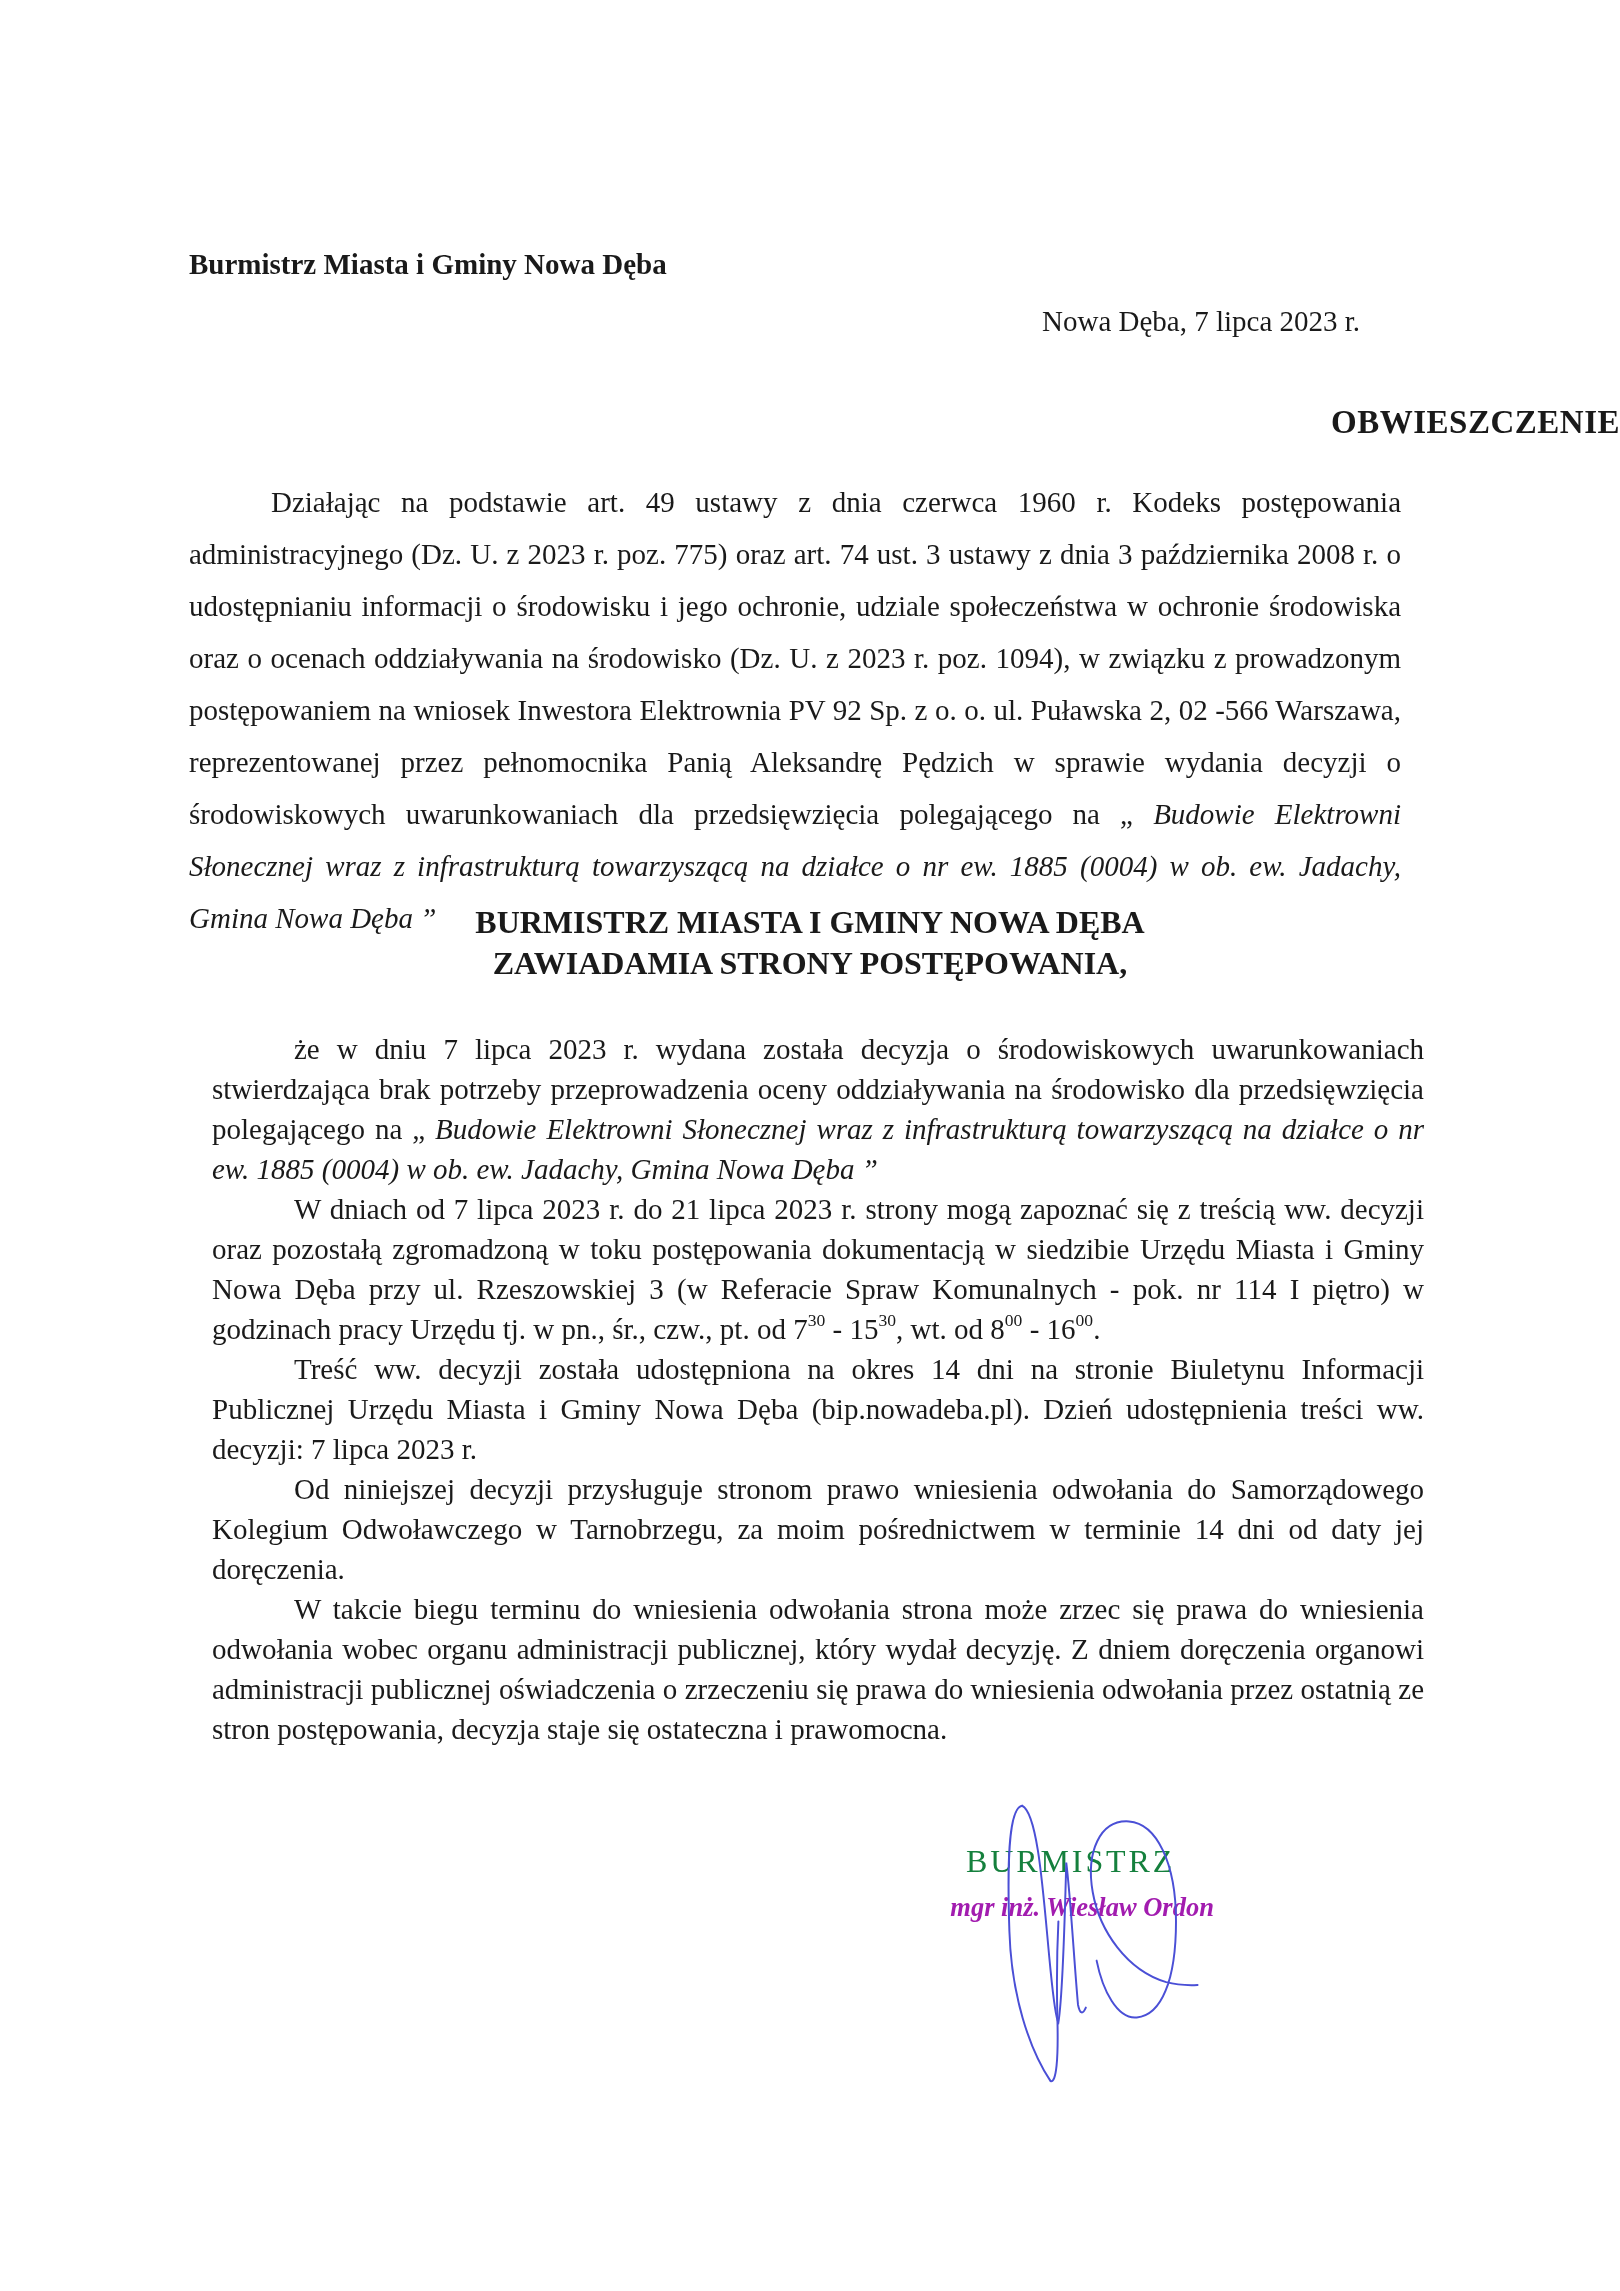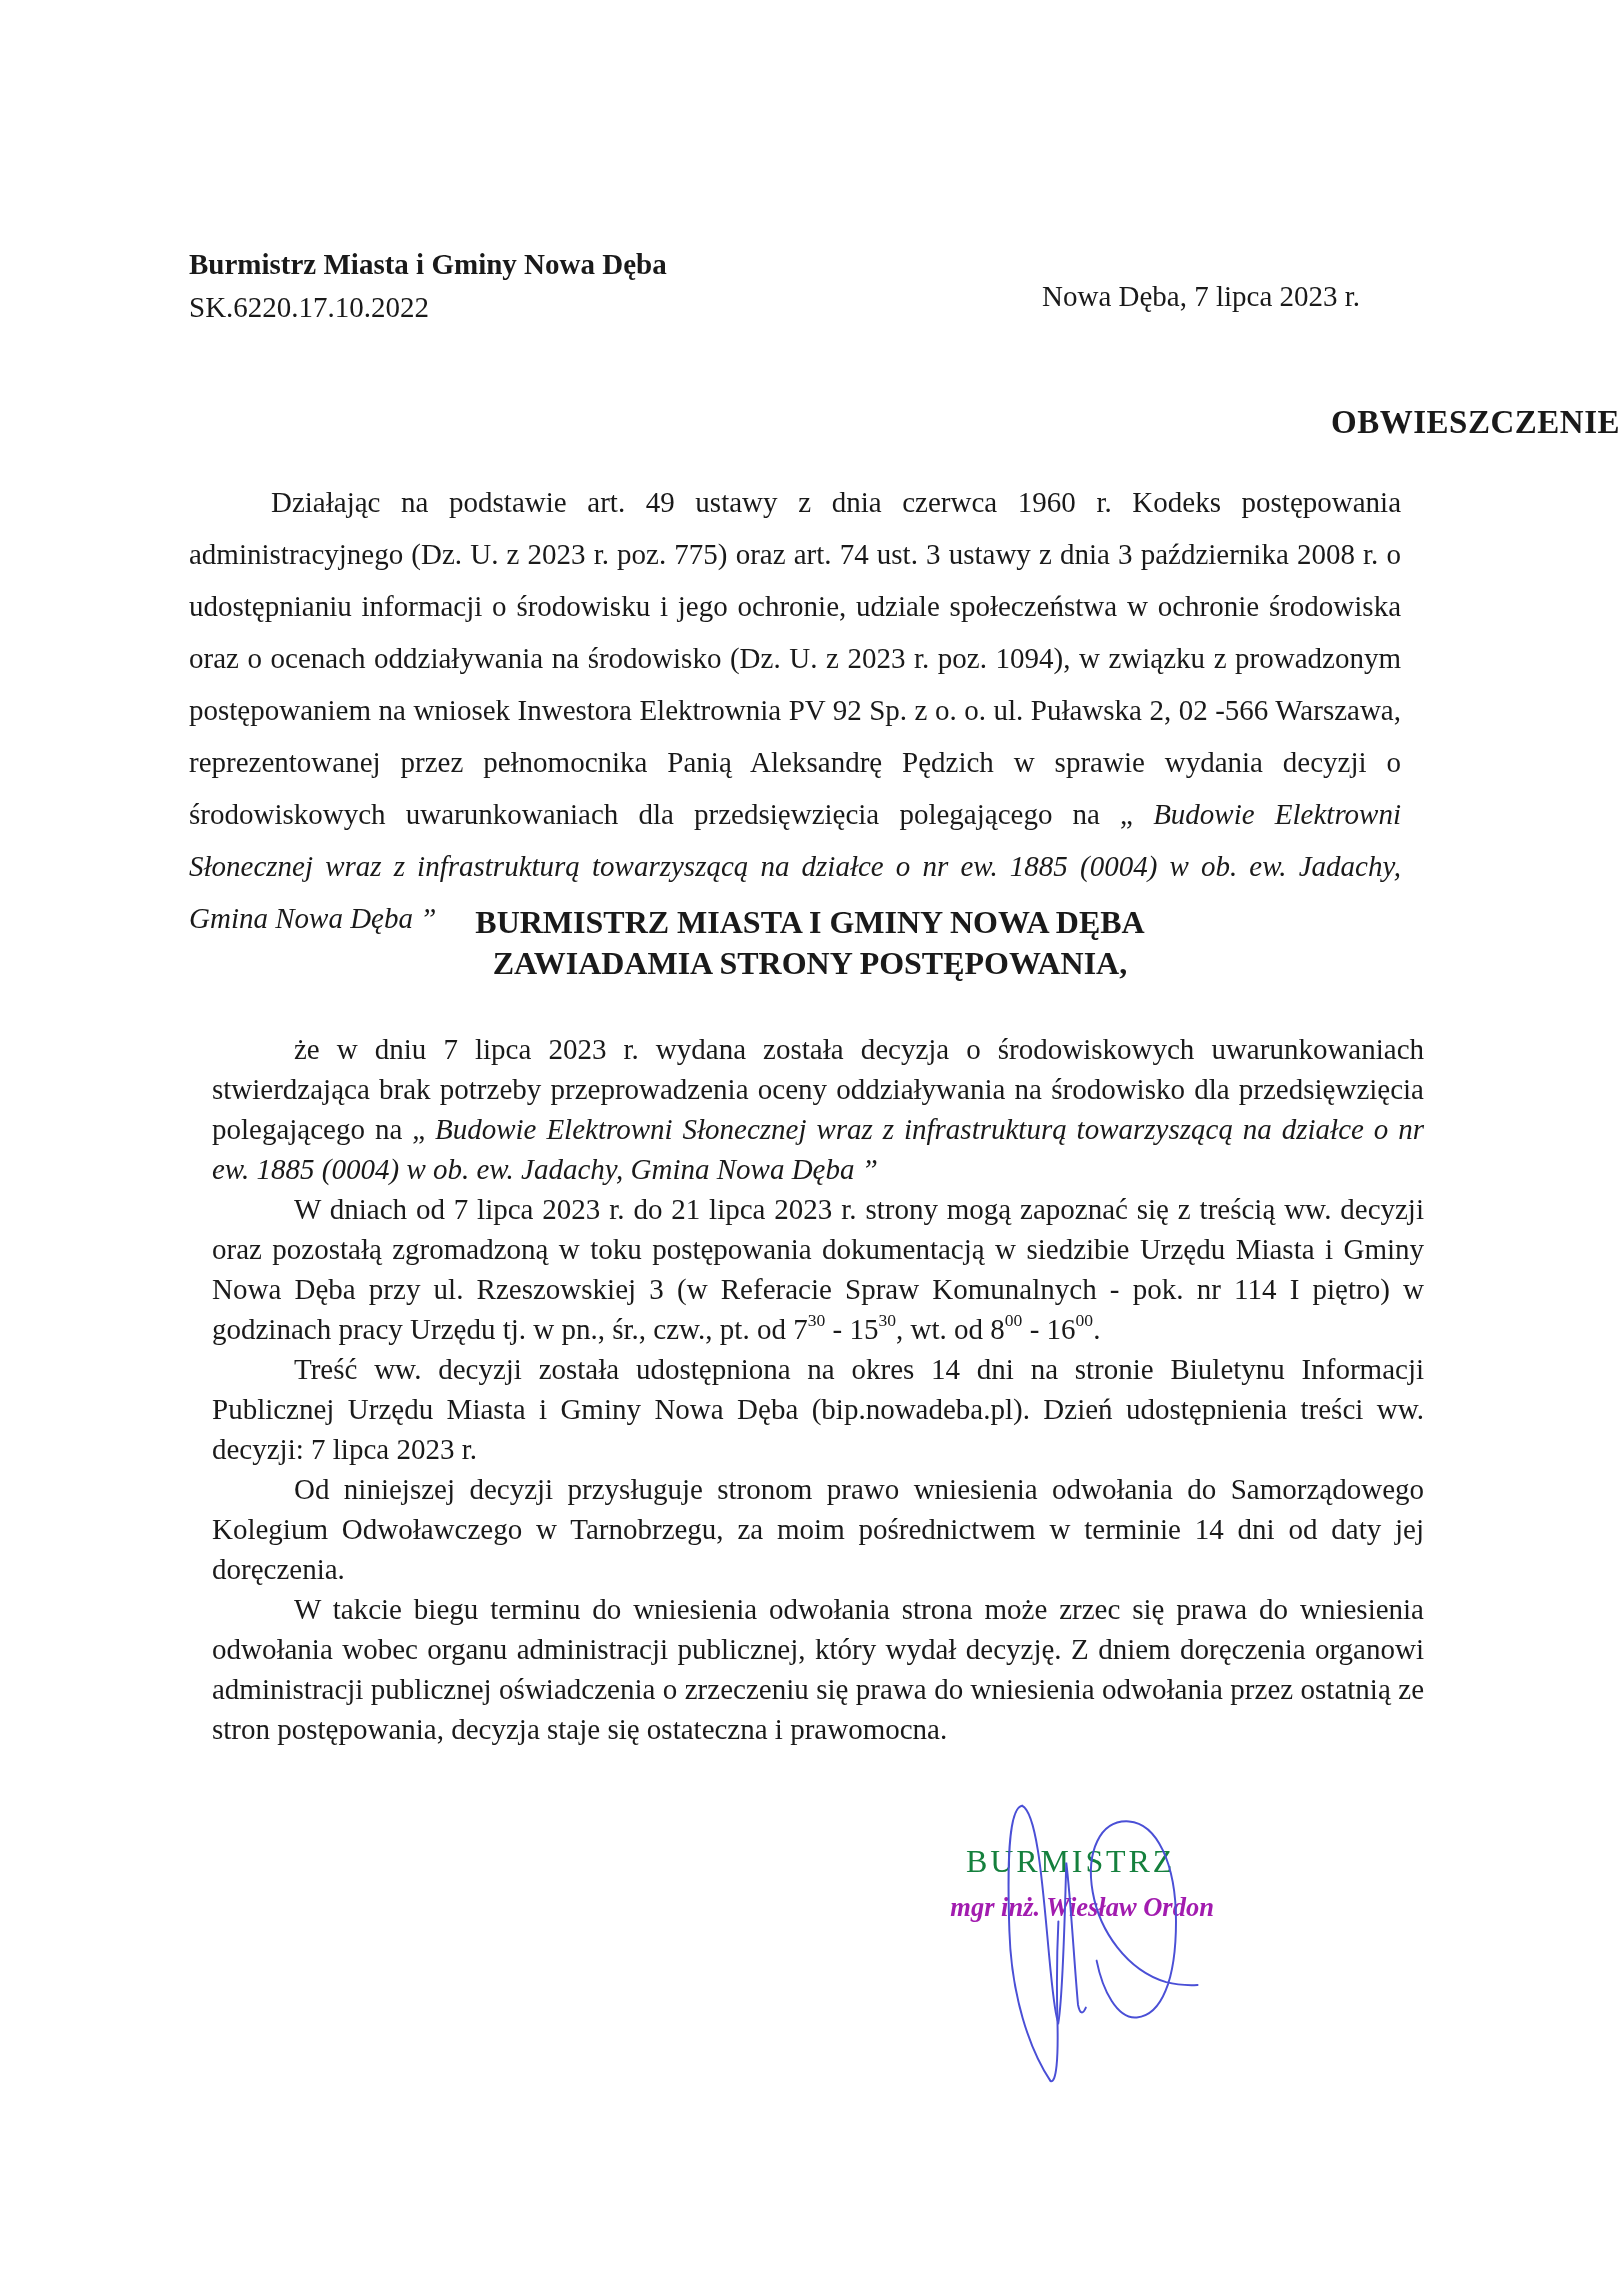--- a/index.html
+++ b/index.html
@@ -1,21 +1,21 @@
 <!DOCTYPE html>
 <html><head>
 <meta charset="utf-8">
 <style>
   html, body { margin: 0; padding: 0; background: #ffffff; }
   body { width: 1620px; height: 2292px; position: relative; overflow: hidden;
          font-family: "Liberation Serif", "DejaVu Serif", serif; color: #1a1a1a; }
   .page { position: absolute; left: 0; top: 0; width: 1620px; height: 1696px; }
   .hdr-left { position: absolute; left: 189px; top: 243px; font-size: 29px; line-height: 43px; }
   .hdr-left .org { font-weight: bold; }
-  .hdr-right { position: absolute; left: 1042px; top: 275px; font-size: 29px; line-height: 43px; }
+  .hdr-right { position: absolute; left: 1042px; top: 300px; font-size: 29px; line-height: 43px; }
   .title { position: absolute; left: 0; width: 1620px; top: 404px; text-align: right;
            font-size: 33px; font-weight: bold; letter-spacing: 0.5px; }
   .block { position: absolute; left: 189px; width: 1212px; font-size: 29px; line-height: 52px; text-align: justify; }
   .block p { margin: 0; text-indent: 82px; }
   .block em { font-style: italic; }
   .b1 { top: 476px; }
   .heading2 { position: absolute; left: 0; width: 1620px; top: 902px; text-align: center;
               font-size: 32px; font-weight: bold; line-height: 41px; }
   .b2 { top: 1029px; line-height: 40px; margin-left: 23px; }
   .b2 p { margin: 0; }
@@ -25,21 +25,20 @@
   .stamp-name { color: #a21caf; font-size: 26.5px; font-style: italic; font-weight: bold; position: absolute; left: -15.7px; top: 49px; white-space: nowrap; }
   .sig { position: absolute; left: 882px; top: 1784px; width: 441px; height: 314px; pointer-events: none; }
 </style>
 </head>
 <body>
 
 <div class="page">
 
   <div class="hdr-left">
     <div class="org">Burmistrz Miasta i Gminy Nowa Dęba</div>
-    <div>SK.6220.17.10.2022</div>
   </div>
   <div class="hdr-right">Nowa Dęba, 7 lipca 2023 r.</div>
 
   <div class="title">OBWIESZCZENIE</div>
 
   <div class="block b1">
     <p><span>Działając na podstawie art. 49 ustawy z dnia czerwca 1960 r. Kodeks postępowania administracyjnego (Dz. U. z 2023 r. poz. 775) oraz art. 74 ust. 3 ustawy z dnia 3 października 2008 r. o udostępnianiu informacji o środowisku i jego ochronie, udziale społeczeństwa w ochronie środowiska oraz o ocenach oddziaływania na środowisko (Dz. U. z 2023 r. poz. 1094), w związku z prowadzonym postępowaniem na wniosek Inwestora Elektrownia PV 92 Sp. z o. o. ul. Puławska 2, 02 -566 Warszawa, reprezentowanej przez pełnomocnika Panią Aleksandrę Pędzich w sprawie wydania decyzji o środowiskowych uwarunkowaniach dla przedsięwzięcia polegającego na „</span><em> Budowie Elektrowni Słonecznej wraz z infrastrukturą towarzyszącą na działce o nr ew. 1885 (0004) w ob. ew. Jadachy, Gmina Nowa Dęba ”</em></p>
   </div>
 
   <div class="heading2">

